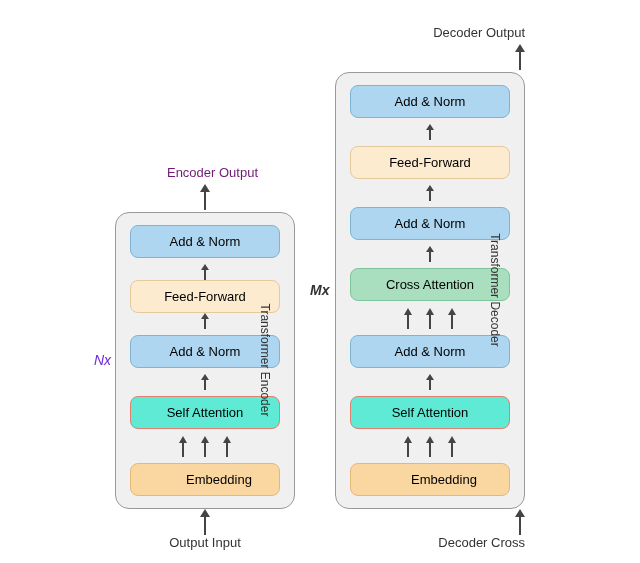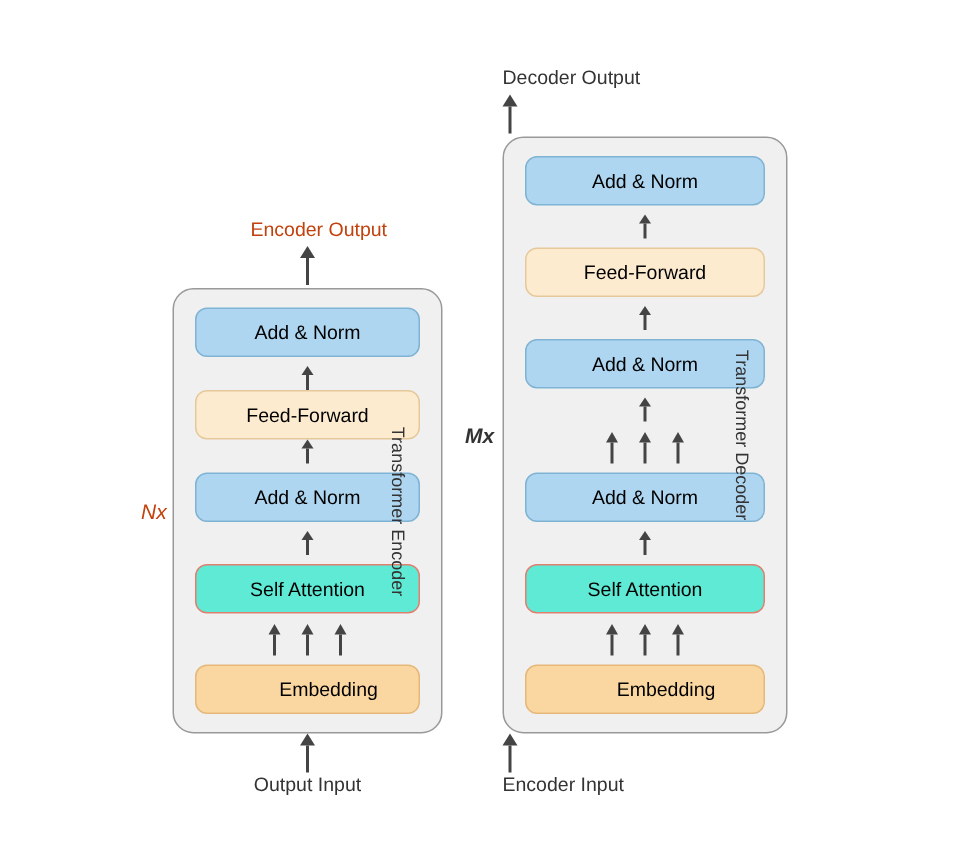--- a/index.html
+++ b/index.html
@@ -24,21 +24,21 @@
     
     .encoder-section {
       display: flex;
       flex-direction: column;
       align-items: center;
       position: relative;
     }
     .decoder-section {
       display: flex;
       flex-direction: column;
-      align-items: flex-start;
+      align-items: flex-end;
       position: relative;
       margin-top: 31px;
     }
 
     .outer-box {
       border: 1.5px solid #999;
       border-radius: 14px;
       background: #f0f0f0;
       padding: 12px 14px;
       display: flex;
@@ -119,21 +119,21 @@
       border-right: 4px solid transparent;
       border-bottom: 7px solid #444;
     }
     .nx-label {
       position: absolute;
       left: -22px;
       top: 50%;
       transform: translateY(-50%);
       font-size: 14px;
       font-style: italic;
-      color: #c2410c;
+      color: #6d28d9;
       text-align: center;
     }
     .mx-label {
       position: absolute;
       left: -26px;
       top: 50%;
       transform: translateY(-50%);
       font-size: 14px;
       font-style: italic;
       color: #333;
@@ -160,21 +160,21 @@
       border-bottom: 8px solid #444;
     }
   </style>
 </head>
 <body>
 
 <div class="diagram">
 
   <div class="encoder-section">
 
-    <div style="font-size:13px; color:#c2410c; margin-bottom:4px;margin-left:15px;">Encoder Output</div>
+    <div style="font-size:13px; color:#701a75; margin-bottom:4px;margin-left:15px;">Encoder Output</div>
 
     <div class="output-arrow">
       <div class="head" style="width:0;height:0;border-left:5px solid transparent;border-right:5px solid transparent;border-bottom:8px solid #444;"></div>
       <div class="shaft" style="width:1.5px;height:18px;background:#444;"></div>
     </div>
 
     <div class="outer-box" style="position:relative;">
       <span class="nx-label">Nx</span>
 
       <div class="layer-box blue">Add &amp; Norm</div>
@@ -255,20 +255,21 @@
         <div class="shaft" style="width:1.5px;height:10px;background:#444;"></div>
       </div>
 
       <div class="layer-box blue">Add &amp; Norm</div>
 
       <div class="single-arrow-up">
         <div class="head" style="width:0;height:0;border-left:4px solid transparent;border-right:4px solid transparent;border-bottom:6px solid #444;"></div>
         <div class="shaft" style="width:1.5px;height:10px;background:#444;"></div>
       </div>
 
+      <div class="layer-box green">Cross Attention</div>
 
       <div class="three-arrows">
         <div class="single-arrow-up">
           <div class="head" style="width:0;height:0;border-left:4px solid transparent;border-right:4px solid transparent;border-bottom:7px solid #444;"></div>
           <div class="shaft" style="width:1.5px;height:14px;background:#444;"></div>
         </div>
         <div class="single-arrow-up">
           <div class="head" style="width:0;height:0;border-left:4px solid transparent;border-right:4px solid transparent;border-bottom:7px solid #444;"></div>
           <div class="shaft" style="width:1.5px;height:14px;background:#444;"></div>
         </div>
@@ -305,15 +306,15 @@
       <div class="layer-box orange-embed">Embedding</div>
 
       <div class="vertical-label">Transformer Decoder</div>
     </div>
 
     <div class="single-arrow-up">
       <div class="head" style="width:0;height:0;border-left:5px solid transparent;border-right:5px solid transparent;border-bottom:8px solid #444;"></div>
       <div class="shaft" style="width:1.5px;height:18px;background:#444;"></div>
     </div>
 
-    <div style="font-size:13px; color:#333;">Encoder Input</div>
+    <div style="font-size:13px; color:#333;">Decoder Cross</div>
   </div>
 </div>
 
 </body></html>

